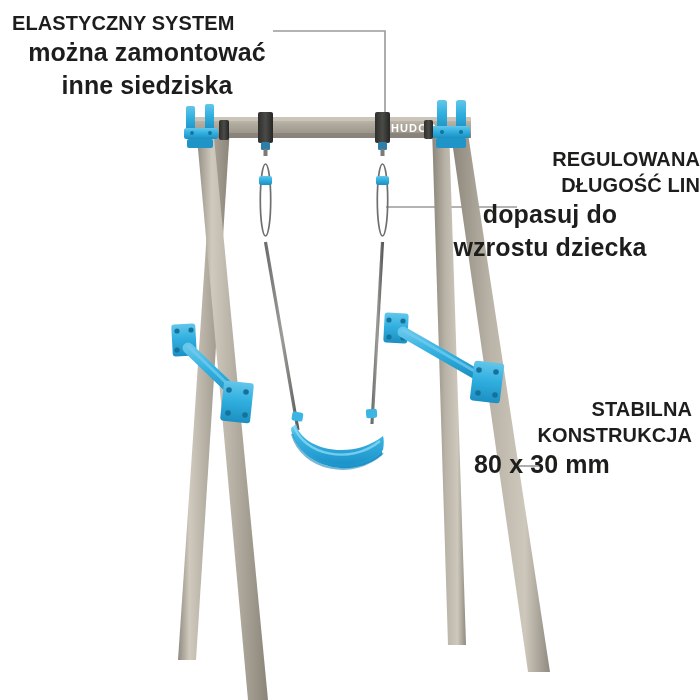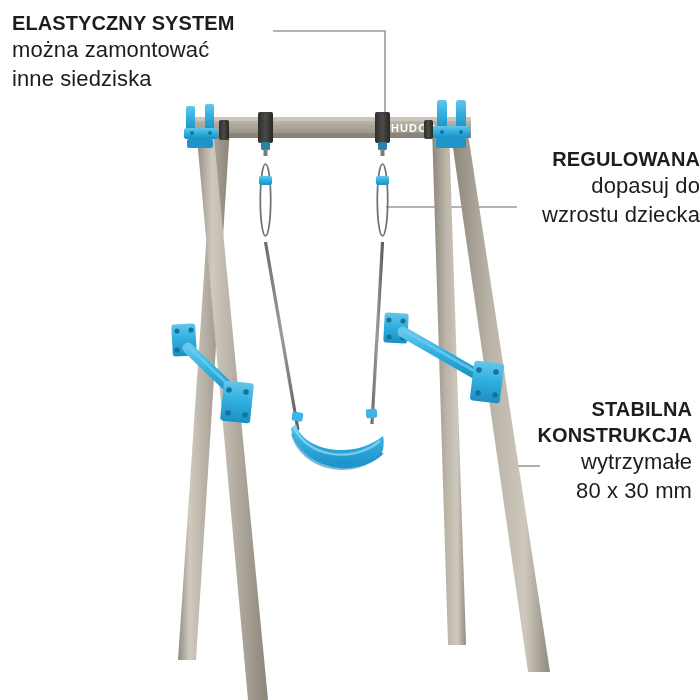--- a/index.html
+++ b/index.html
@@ -31,24 +31,25 @@
     color: #1d1d1b;
     line-height: 1.30;
   }
   .callout .hd {
     font-weight: bold;
     font-size: 20px;
     letter-spacing: 0.1px;
     display: block;
   }
   .callout .bd {
-    font-weight: normal;
-    font-size: 22px;
+    font-weight: bold;
+    font-size: 25px;
     letter-spacing: 0.1px;
     display: block;
+    text-align: center;
   }
   #callout-suspension {
     left: 12px;
     top: 10px;
     width: 270px;
     text-align: left;
   }
   #callout-rope {
     right: 0;
     top: 146px;
@@ -243,24 +244,24 @@
   </svg>
 
   <div class="callout" id="callout-suspension">
     <span class="hd">ELASTYCZNY SYSTEM</span>
     <span class="bd">można zamontować</span>
     <span class="bd">inne siedziska</span>
   </div>
 
   <div class="callout" id="callout-rope">
     <span class="hd">REGULOWANA</span>
+    <span class="hd">DŁUGOŚĆ LIN</span>
     <span class="bd">dopasuj do</span>
     <span class="bd">wzrostu dziecka</span>
   </div>
 
   <div class="callout" id="callout-frame">
     <span class="hd">STABILNA</span>
     <span class="hd">KONSTRUKCJA</span>
-    <span class="bd">wytrzymałe</span>
     <span class="bd">80 x 30 mm</span>
   </div>
 
 </div>
 
 </body></html>

